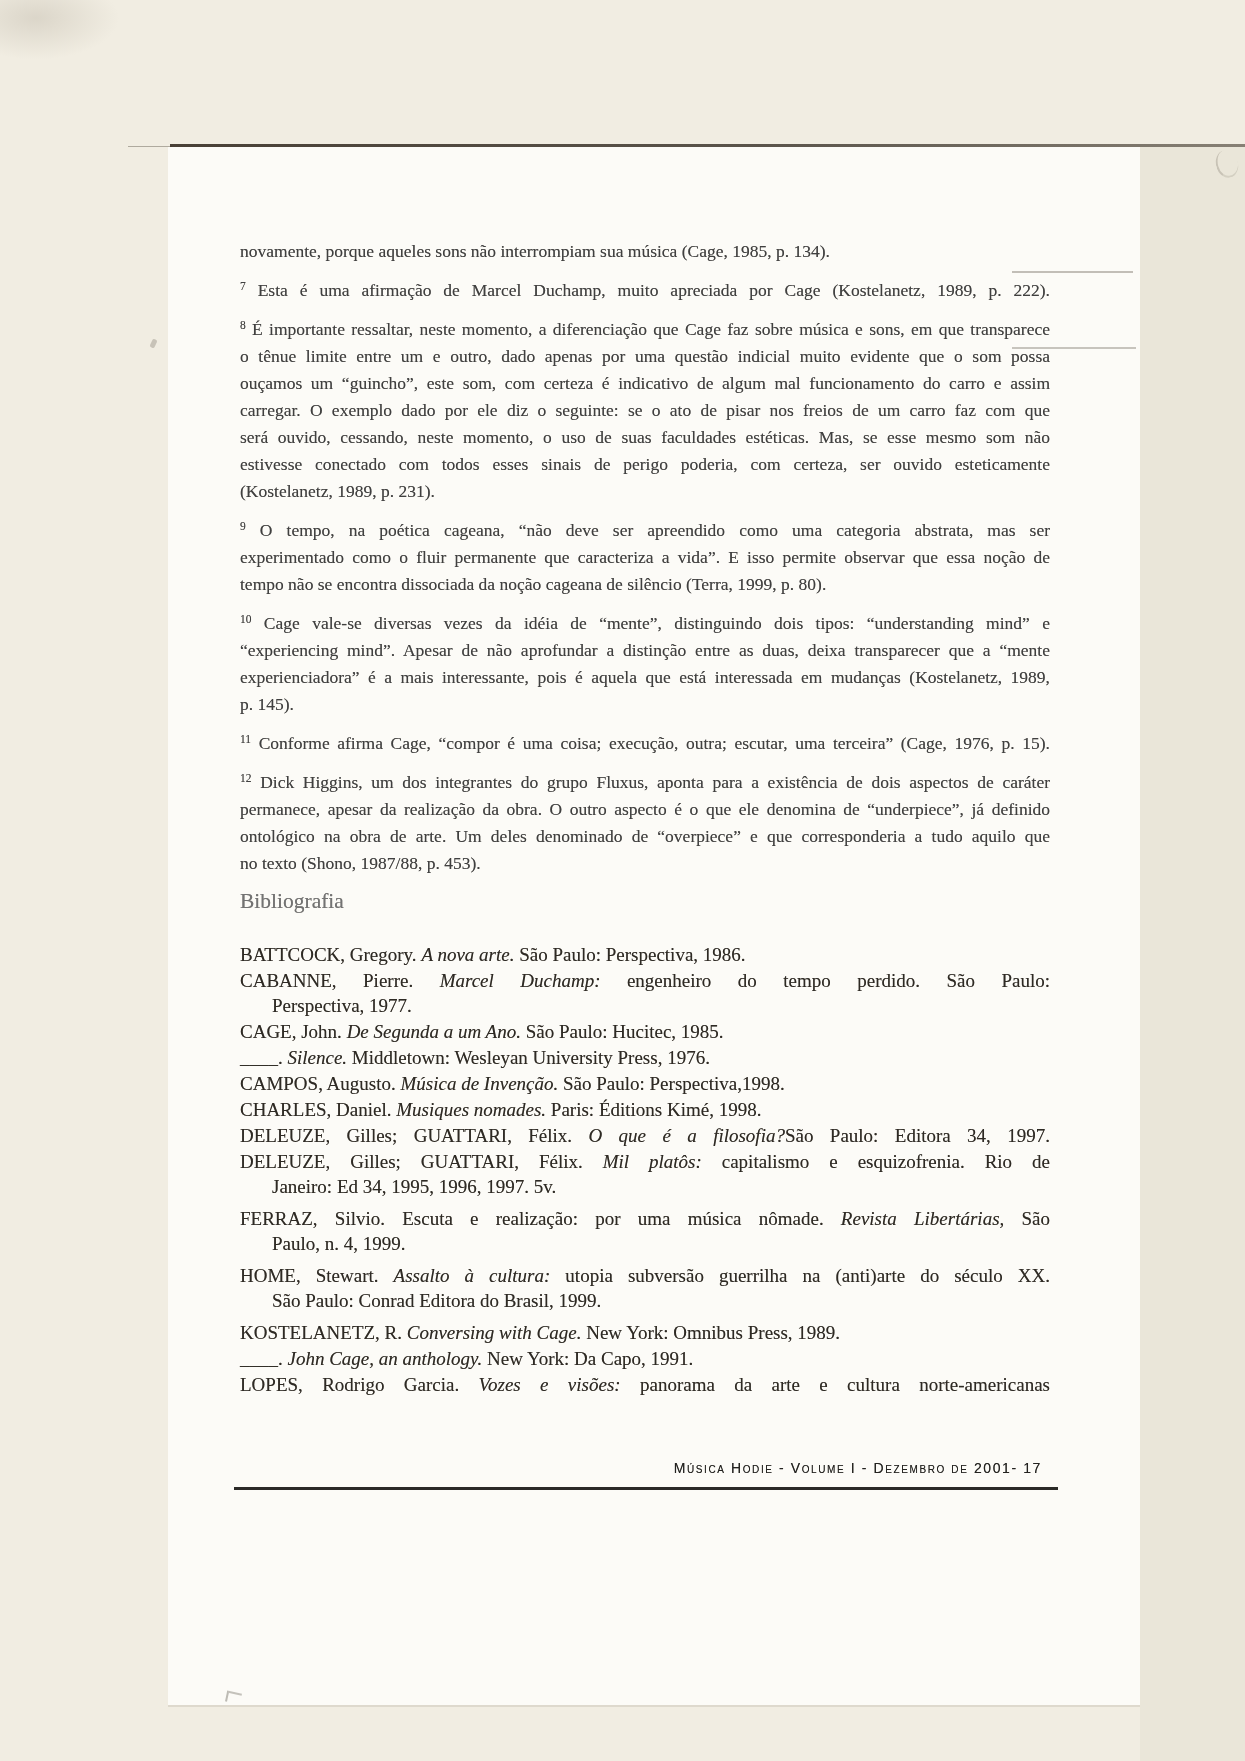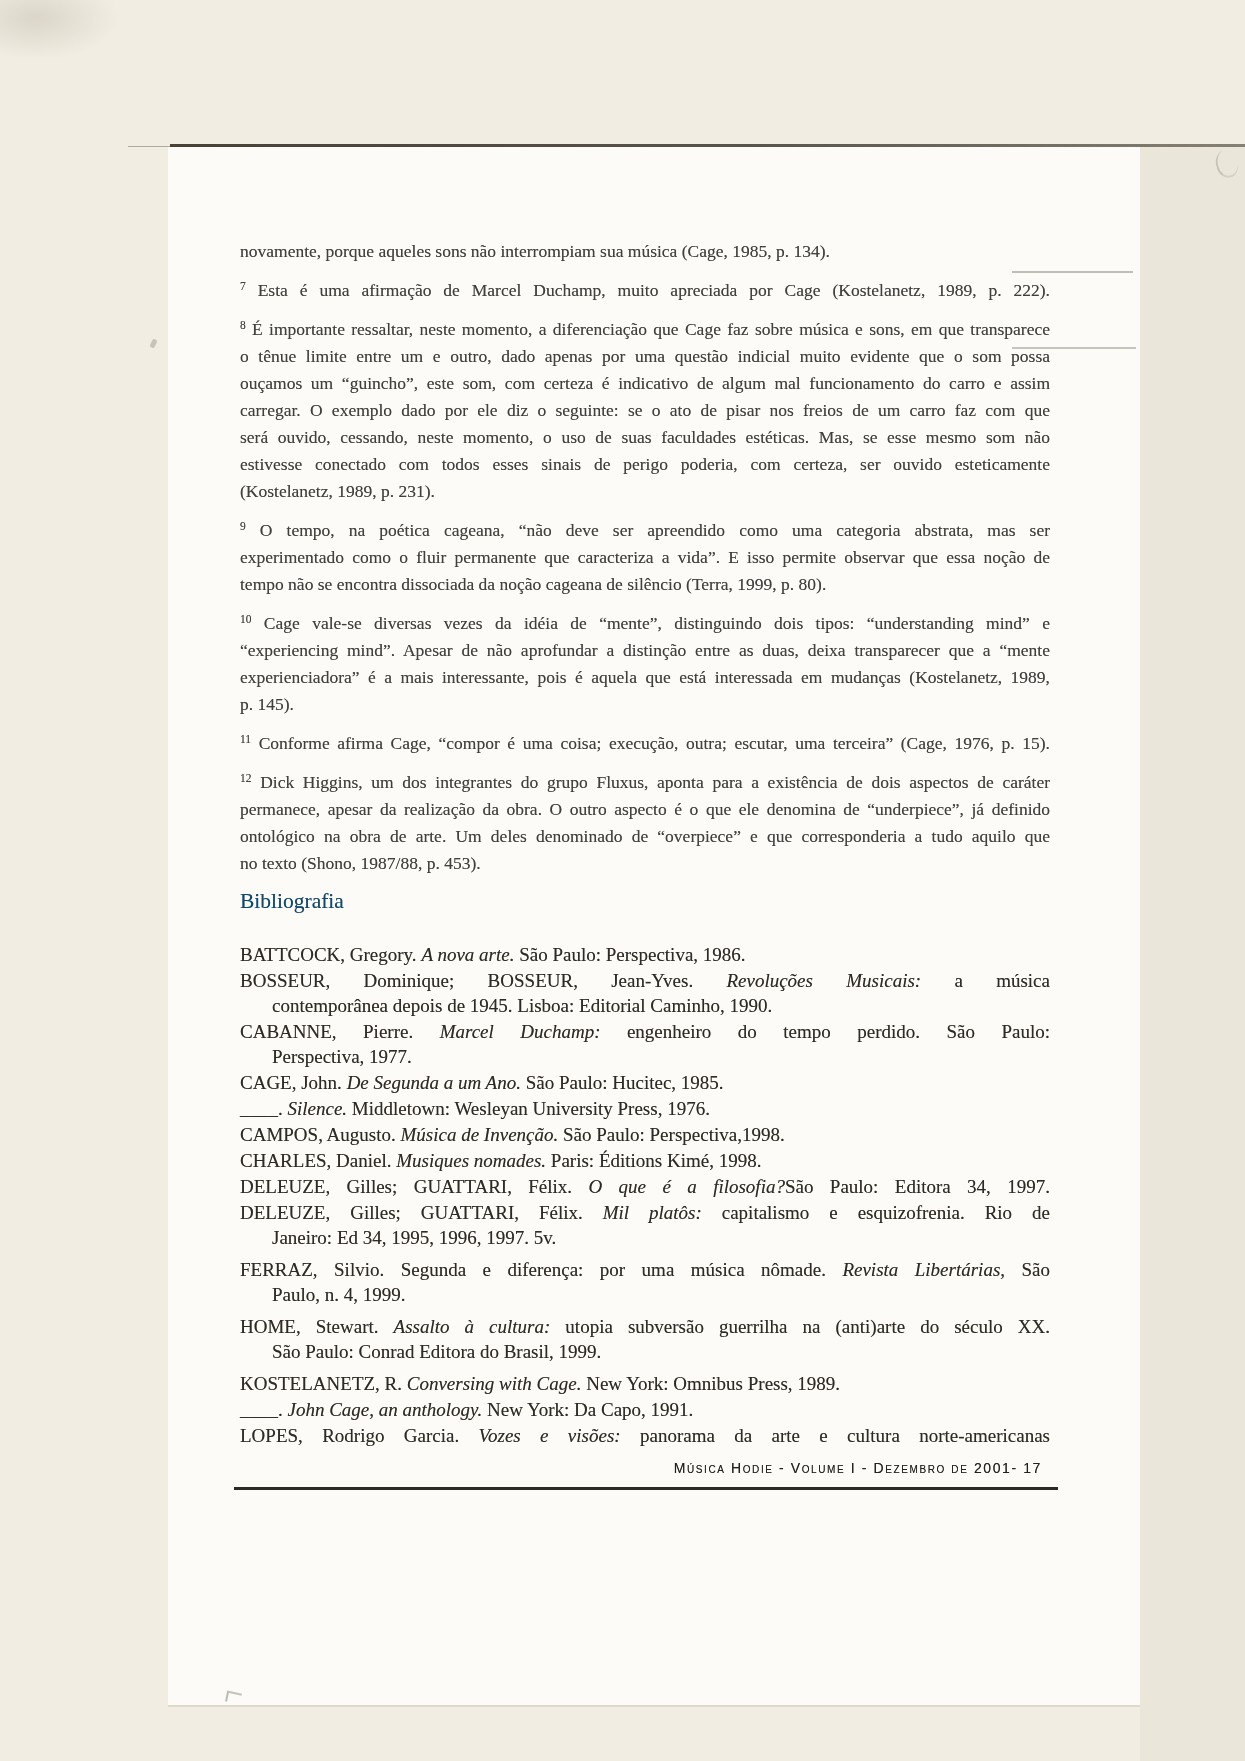--- a/index.html
+++ b/index.html
@@ -29,21 +29,21 @@
   .bottom-mark{position:absolute;left:226px;top:1692px;width:13px;height:9px;
     border-left:2px solid rgba(128,124,115,.5);border-top:2px solid rgba(128,124,115,.45);
     transform:rotate(12deg);}
   .left-speck{position:absolute;left:151px;top:339px;width:5px;height:9px;
     background:rgba(150,145,134,.45);transform:rotate(25deg);border-radius:2px;}
   
   .fnblock{position:absolute;left:240px;top:238px;width:810px;
     font-size:17.5px;color:#404040;text-shadow:0 0 .5px rgba(70,64,55,.5);}
   .fnblock .tl{line-height:27px;}
   .fnblock .entry{margin-bottom:8px;}
-  .bibtitle{position:absolute;left:240px;top:889px;font-size:21.5px;color:#0c4a6e;
+  .bibtitle{position:absolute;left:240px;top:889px;font-size:21.5px;color:#737373;
     text-shadow:0 0 .5px rgba(70,64,55,.5);}
   .biblist{position:absolute;left:240px;top:942px;width:810px;
     font-size:19px;color:#2e2a24;text-shadow:0 0 .5px rgba(70,64,55,.5);}
   .biblist .tl{line-height:25px;}
   .biblist .entry{margin-bottom:1px;}
   .biblist .entry.gap{margin-top:7px;}
   .tl{white-space:normal;}
   .tl.j{text-align:justify;text-align-last:justify;}
   .tl.ind{padding-left:32px;}
   .it{font-style:italic;}
@@ -107,24 +107,20 @@
       <div class="tl"><span>no texto (Shono, 1987/88, p. 453).</span></div>
     </div>
   </div>
 
 <div class="bibtitle">Bibliografia</div>
 <div class="biblist">
     <div class="entry">
       <div class="tl"><span>BATTCOCK, Gregory. </span><span class="it">A nova arte.</span><span> São Paulo: Perspectiva, 1986.</span></div>
     </div>
     <div class="entry">
-      <div class="tl j"><span>BOSSEUR, Dominique; BOSSEUR, Jean-Yves. </span><span class="it">Revoluções Musicais:</span><span> a música</span></div>
-      <div class="tl ind"><span>contemporânea depois de 1945. Lisboa: Editorial Caminho, 1990.</span></div>
-    </div>
-    <div class="entry">
       <div class="tl j"><span>CABANNE, Pierre. </span><span class="it">Marcel Duchamp:</span><span> engenheiro do tempo perdido. São Paulo:</span></div>
       <div class="tl ind"><span>Perspectiva, 1977.</span></div>
     </div>
     <div class="entry">
       <div class="tl"><span>CAGE, John. </span><span class="it">De Segunda a um Ano.</span><span> São Paulo: Hucitec, 1985.</span></div>
     </div>
     <div class="entry">
       <div class="tl"><span>____. </span><span class="it">Silence.</span><span> Middletown: Wesleyan University Press, 1976.</span></div>
     </div>
     <div class="entry">
@@ -134,21 +130,21 @@
       <div class="tl"><span>CHARLES, Daniel. </span><span class="it">Musiques nomades.</span><span> Paris: Éditions Kimé, 1998.</span></div>
     </div>
     <div class="entry">
       <div class="tl j"><span>DELEUZE, Gilles; GUATTARI, Félix. </span><span class="it">O que é a filosofia?</span><span>São Paulo: Editora 34, 1997.</span></div>
     </div>
     <div class="entry">
       <div class="tl j"><span>DELEUZE, Gilles; GUATTARI, Félix. </span><span class="it">Mil platôs:</span><span> capitalismo e esquizofrenia. Rio de</span></div>
       <div class="tl ind"><span>Janeiro: Ed 34, 1995, 1996, 1997. 5v.</span></div>
     </div>
     <div class="entry gap">
-      <div class="tl j"><span>FERRAZ, Silvio. Segunda e diferença: por uma música nômade. </span><span class="it">Revista Libertárias,</span><span> São</span></div>
+      <div class="tl j"><span>FERRAZ, Silvio. Escuta e realização: por uma música nômade. </span><span class="it">Revista Libertárias,</span><span> São</span></div>
       <div class="tl ind"><span>Paulo, n. 4, 1999.</span></div>
     </div>
     <div class="entry gap">
       <div class="tl j"><span>HOME, Stewart. </span><span class="it">Assalto à cultura:</span><span> utopia subversão guerrilha na (anti)arte do século XX.</span></div>
       <div class="tl ind"><span>São Paulo: Conrad Editora do Brasil, 1999.</span></div>
     </div>
     <div class="entry gap">
       <div class="tl"><span>KOSTELANETZ, R. </span><span class="it">Conversing with Cage.</span><span> New York: Omnibus Press, 1989.</span></div>
     </div>
     <div class="entry">

